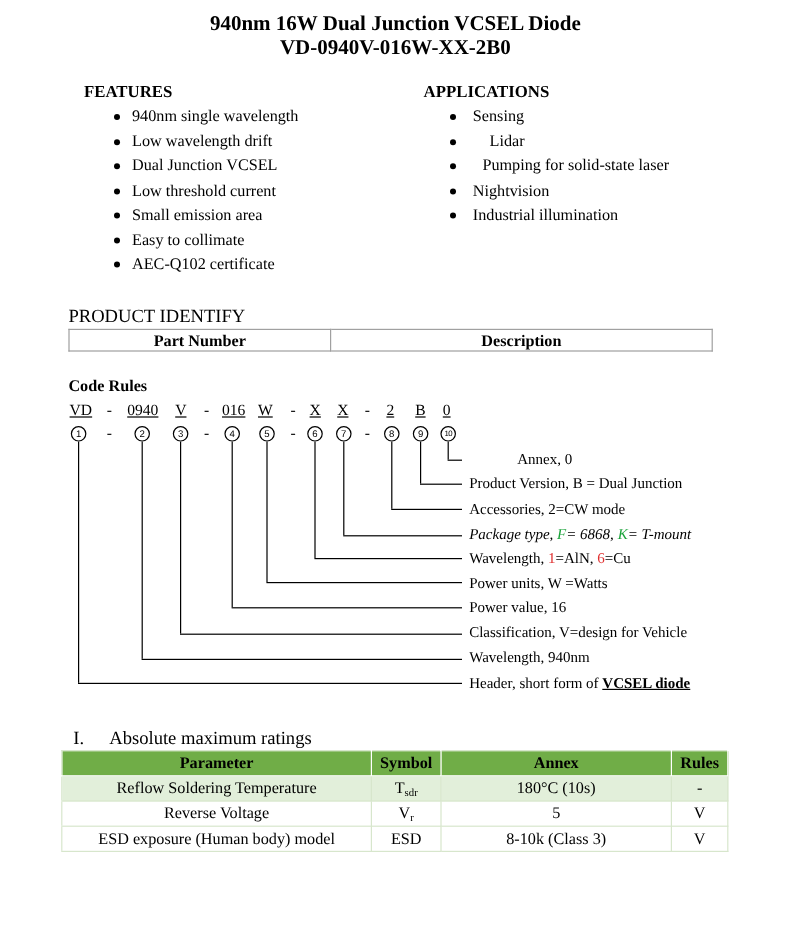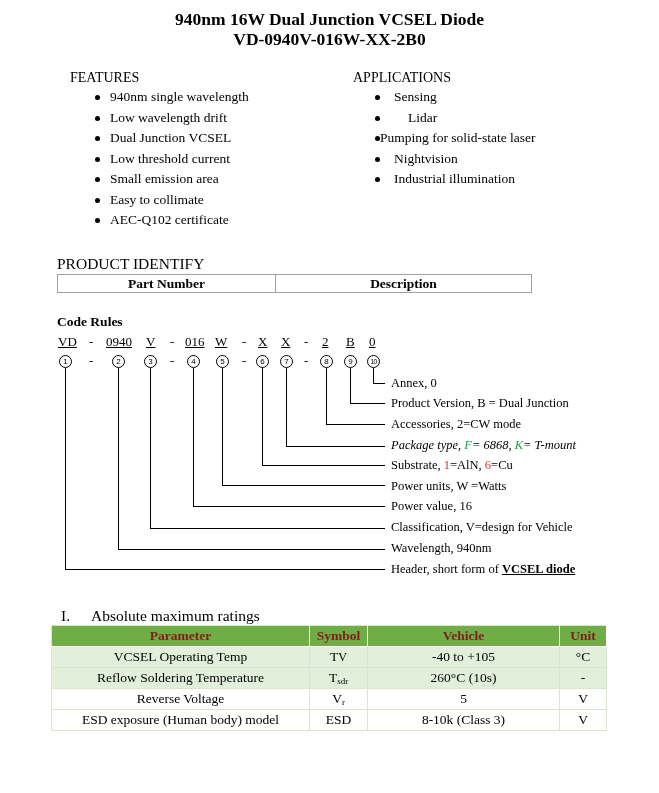--- a/index.html
+++ b/index.html
@@ -1,42 +1,42 @@
 <!DOCTYPE html>
 <html><head>
 <meta charset="utf-8">
 <style>
   html, body { margin:0; padding:0; background:#ffffff; }
   body { width:659px; height:793px; position:relative; overflow:hidden;
          font-family:"Liberation Serif", "DejaVu Serif", serif; color:#000; }
   .abs { position:absolute; }
   .title { left:0; width:659px; text-align:center; font-weight:bold; font-size:17.5px; line-height:20px; }
-  .sec-h { font-weight:normal; font-size:14px; line-height:16px; }
+  .sec-h { font-weight:bold; font-size:14px; line-height:16px; }
   .big-h { font-weight:normal; font-size:15.5px; line-height:18px; }
   ul.list { list-style:none; margin:0; padding:0; }
   ul.list li { position:relative; font-size:13.5px; line-height:20.5px; height:20.5px; white-space:nowrap; }
   ul.list li .dot { position:absolute; width:5px; height:5px; border-radius:50%; background:#000; top:8px; }
   table { border-collapse:collapse; }
-  #pid-table { left:57px; top:274px; width:475px; font-size:13.5px; }
+  #pid-table { left:57px; top:274px; width:537px; font-size:13.5px; }
   #pid-table td, #pid-table th { border:1px solid #a0a0a0; text-align:center; height:17px; padding:0; line-height:16px; }
   #pid-table th { font-weight:bold; }
   .code-row span { position:absolute; font-size:13px; line-height:15px; }
   .code-row .seg { text-decoration:underline; }
   .circ { position:absolute; width:11px; height:11px; border:1px solid #000; border-radius:50%;
           font-size:8px; line-height:11px; text-align:center; font-family:"Liberation Sans", sans-serif; }
   .circ.two { font-size:6.5px; letter-spacing:-0.5px; }
   .dash { position:absolute; font-size:13px; line-height:15px; }
   .vline { position:absolute; width:1px; background:#000; }
   .hline { position:absolute; height:1px; background:#000; }
   .rule-label { position:absolute; left:391px; font-size:12.5px; line-height:15px; white-space:nowrap; }
   .green { color:#1aa33a; }
   .red { color:#e03030; }
   .vcsel-link { font-weight:bold; text-decoration:underline; }
   #rating-table { left:51px; top:625px; width:556px; font-size:13.5px; }
-  #rating-table th { background:#70ad47; color:#7f1d1d; font-weight:bold; height:20px; padding:0; border-right:1px solid #ffffff; border-bottom:1px solid #ffffff; }
+  #rating-table th { background:#70ad47; color:#000000; font-weight:bold; height:20px; padding:0; border-right:1px solid #ffffff; border-bottom:1px solid #ffffff; }
   #rating-table td { height:20px; padding:0; text-align:center; border-right:1px solid #d7e6cc; border-bottom:1px solid #d7e6cc; }
   #rating-table tr.odd td { background:#e2efda; }
   #rating-table tr.even td { background:#ffffff; }
   #rating-table { border:1px solid #d7e6cc; }
   sub { font-size:9px; vertical-align:-2px; line-height:0; }
 </style>
 </head>
 <body>
 
 <div class="abs title" style="top:9px;">940nm 16W Dual Junction VCSEL Diode</div>
@@ -79,21 +79,21 @@
   <li>
       <span class="dot" style="left:0"></span>
       <span style="position:absolute; left:19px;">Sensing</span>
     </li>
   <li>
       <span class="dot" style="left:0"></span>
       <span style="position:absolute; left:19px;margin-left:14px;">Lidar</span>
     </li>
   <li>
       <span class="dot" style="left:0"></span>
-      <span style="position:absolute; left:5px;">Pumping for solid-state laser</span>
+      <span style="position:absolute; left:27px;">Pumping for solid-state laser</span>
     </li>
   <li>
       <span class="dot" style="left:0"></span>
       <span style="position:absolute; left:19px;">Nightvision</span>
     </li>
   <li>
       <span class="dot" style="left:0"></span>
       <span style="position:absolute; left:19px;">Industrial illumination</span>
     </li>
 </ul>
@@ -171,53 +171,47 @@
   <div class="hline" style="left:150px; top:528px; width:235px;"></div>
 
   <div class="vline" style="left:118px; top:368px; height:181px;"></div>
   <div class="hline" style="left:118px; top:549px; width:267px;"></div>
 
   <div class="vline" style="left:65px; top:368px; height:201px;"></div>
   <div class="hline" style="left:65px; top:569px; width:320px;"></div>
 </div>
 
 <div>
-  <div class="rule-label" style="top:376px;">Annex, 0</div>
+  <div class="rule-label" style="top:376px;margin-left:40px;">Annex, 0</div>
   <div class="rule-label" style="top:396px;">Product Version, B = Dual Junction</div>
   <div class="rule-label" style="top:417px;">Accessories, 2=CW mode</div>
   <div class="rule-label" style="top:438px;font-style:italic;"><span>Package type, </span><span class="green">F</span><span>= 6868, </span><span class="green">K</span><span>= T-mount</span></div>
-  <div class="rule-label" style="top:458px;"><span>Substrate, </span><span class="red">1</span><span>=AlN, </span><span class="red">6</span><span>=Cu</span></div>
+  <div class="rule-label" style="top:458px;"><span>Wavelength, </span><span class="red">1</span><span>=AlN, </span><span class="red">6</span><span>=Cu</span></div>
   <div class="rule-label" style="top:479px;">Power units, W =Watts</div>
   <div class="rule-label" style="top:499px;">Power value, 16</div>
   <div class="rule-label" style="top:520px;">Classification, V=design for Vehicle</div>
   <div class="rule-label" style="top:541px;">Wavelength, 940nm</div>
   <div class="rule-label" style="top:562px;"><span>Header, short form of </span><span class="vcsel-link">VCSEL diode</span></div>
 </div>
 
 <div class="abs big-h" style="left:61px; top:607px;">I.</div>
 <div class="abs big-h" style="left:91px; top:607px;">Absolute maximum ratings</div>
 
 <table class="abs" id="rating-table">
   <tbody>
       <tr>
     <th style="width:257px;">Parameter</th>
     <th style="width:57px;">Symbol</th>
-    <th style="width:191px;">Vehicle</th>
-    <th>Unit</th>
-  </tr>
-  <tr class="odd">
-    <td>VCSEL Operating Temp</td>
-    <td><span>T</span><span style="font-size:12px;">V</span></td>
-    <td>-40 to +105</td>
-    <td>°C</td>
+    <th style="width:191px;">Annex</th>
+    <th>Rules</th>
   </tr>
   <tr class="odd">
     <td>Reflow Soldering Temperature</td>
     <td><span>T</span><sub>sdr</sub></td>
-    <td>260°C (10s)</td>
+    <td>180°C (10s)</td>
     <td>-</td>
   </tr>
   <tr class="even">
     <td>Reverse Voltage</td>
     <td><span>V</span><sub>r</sub></td>
     <td>5</td>
     <td>V</td>
   </tr>
   <tr class="even">
     <td>ESD exposure (Human body) model</td>

